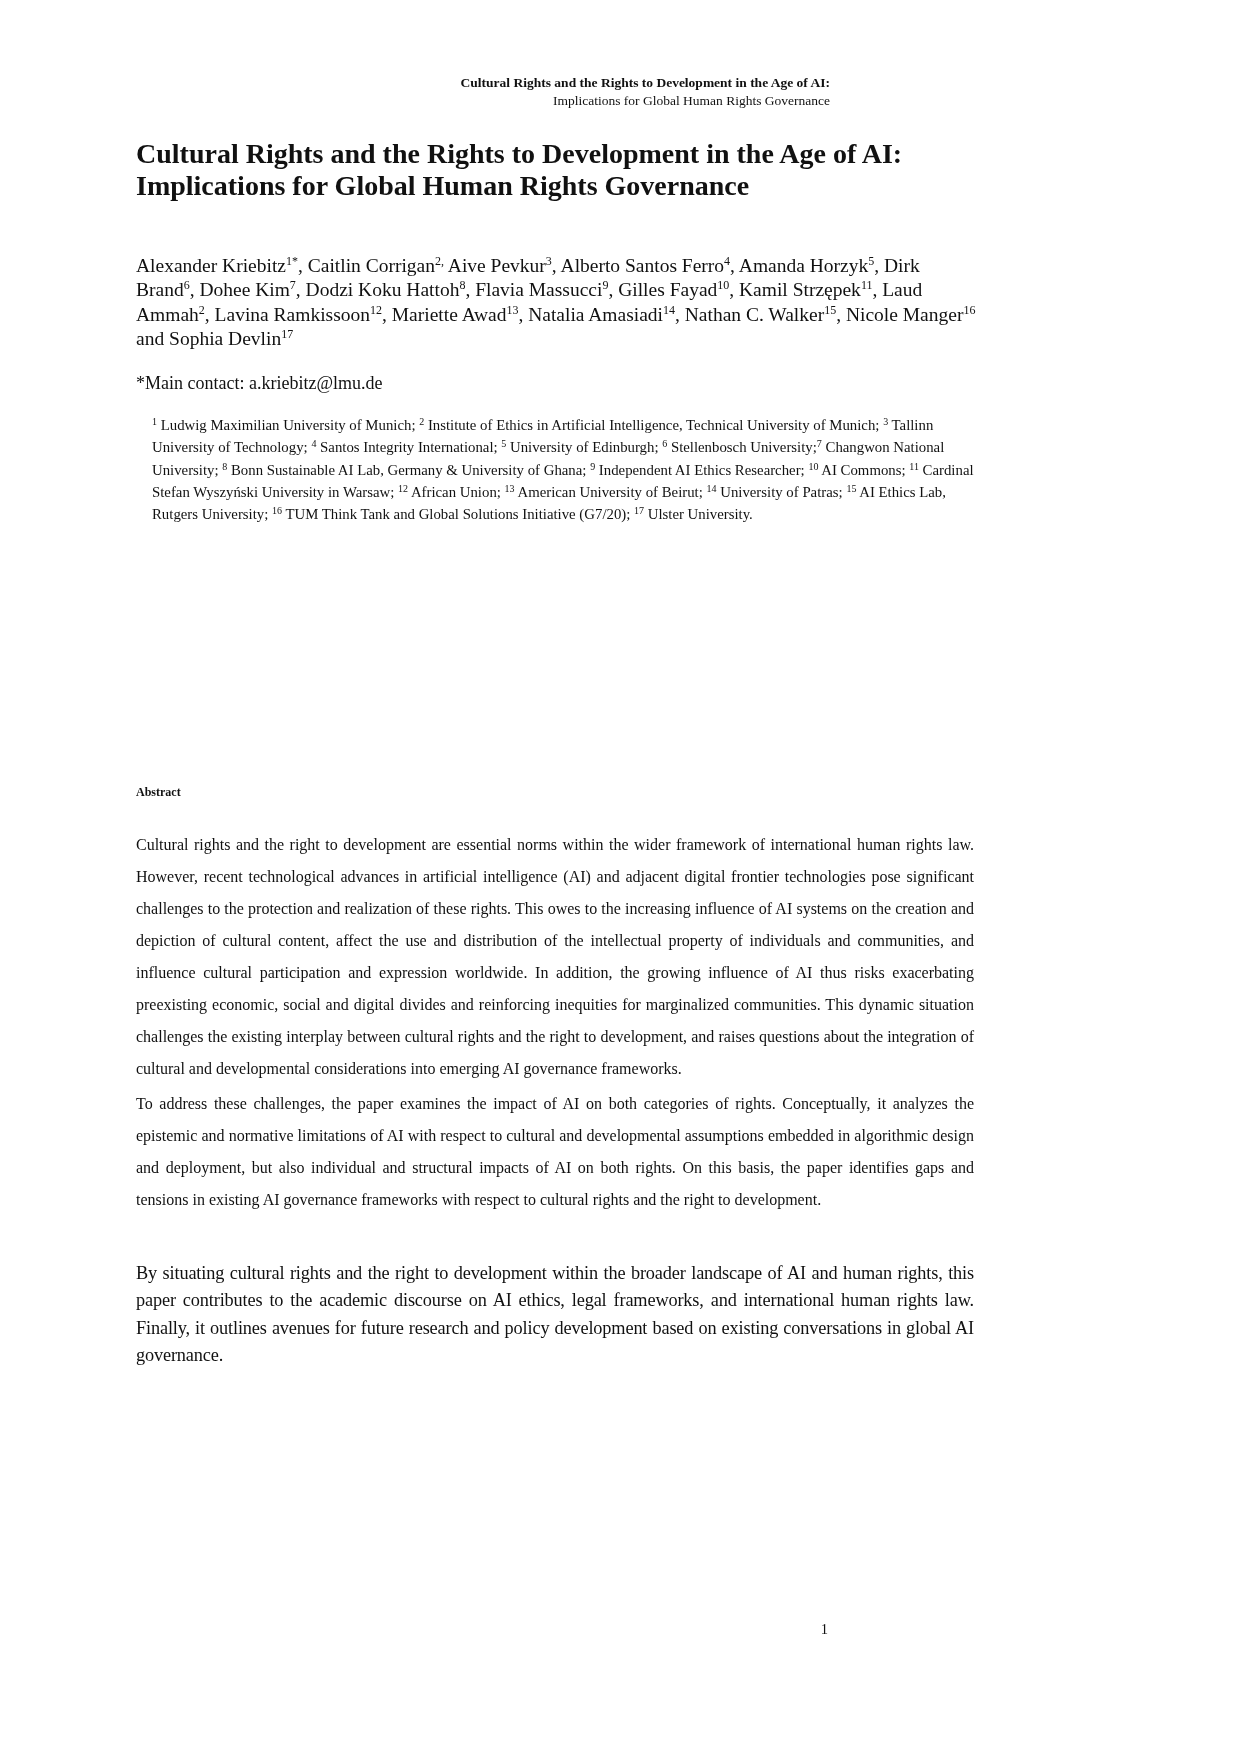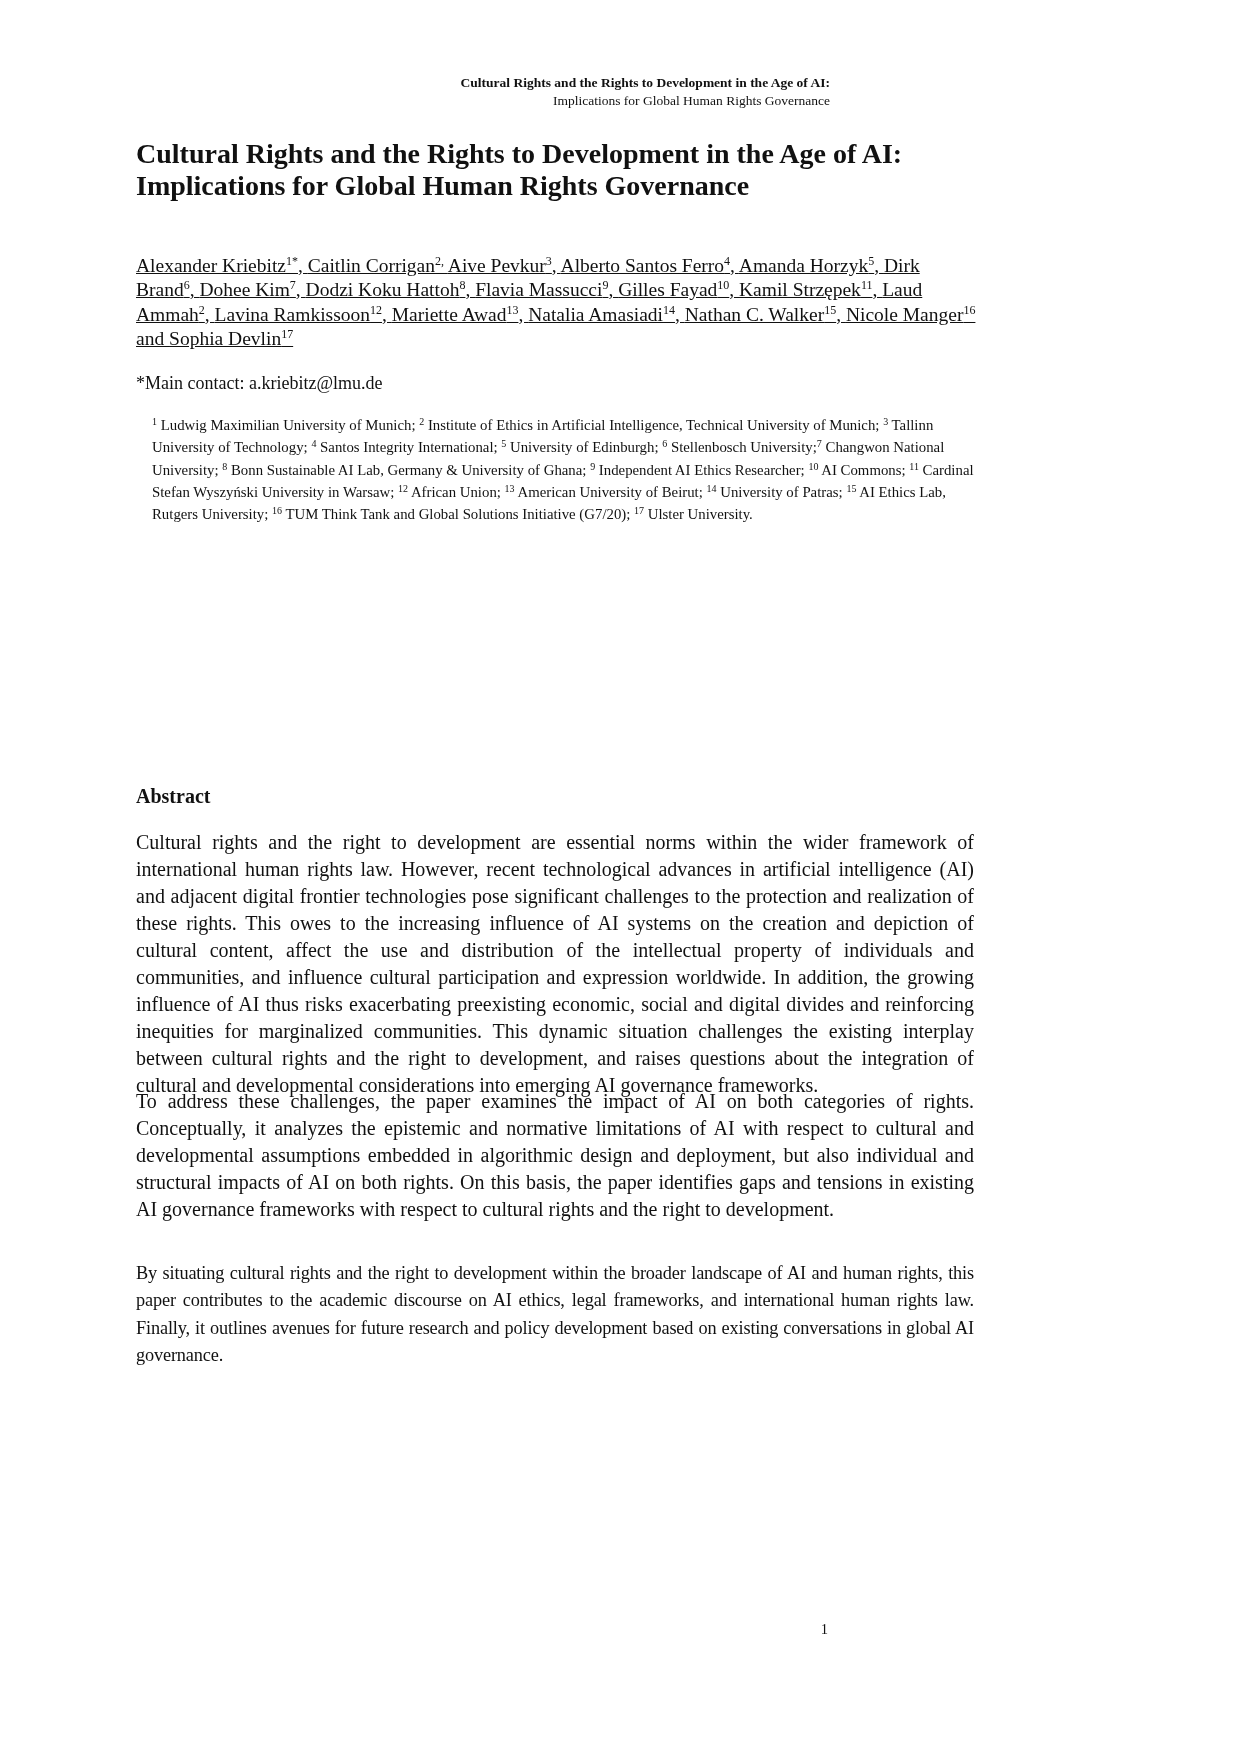--- a/index.html
+++ b/index.html
@@ -14,38 +14,38 @@
     }
     .running-header .rh-bold { font-weight: bold; display: block; }
     .running-header .rh-reg { display: block; }
     .title {
       position: absolute; left: 136px; top: 138px; width: 980px; margin: 0;
       font-size: 28px; font-weight: bold; line-height: 32px;
     }
     .title span { display: block; }
     .authors {
       position: absolute; left: 136px; top: 254px; width: 840px; margin: 0;
-      font-size: 19.5px; line-height: 24.3px; text-decoration: underline;
+      font-size: 19.5px; line-height: 24.3px;
     }
     .authors sup { font-size: 12px; line-height: 0; vertical-align: 7px; }
     .contact {
       position: absolute; left: 136px; top: 374px; font-size: 18px; line-height: 18px;
     }
     .affiliations {
       position: absolute; left: 152px; top: 414px; width: 840px; margin: 0;
       font-size: 14.8px; line-height: 22.3px;
     }
     .affiliations sup { font-size: 10px; line-height: 0; vertical-align: 5px; }
     .abstract-heading {
       position: absolute; left: 136px; top: 785px; margin: 0;
-      font-size: 20px; font-weight: bold;
+      font-size: 12px; font-weight: bold;
     }
     .abstract-para {
       position: absolute; left: 136px; width: 838px; margin: 0;
-      font-size: 20px; line-height: 27px; text-align: justify;
+      font-size: 16px; line-height: 32px; text-align: justify;
     }
     .p1 { top: 829px; }
     .p2 { top: 1088px; }
     .p3 { top: 1228px; line-height: 27.3px; font-size: 18.3px; letter-spacing: -0.15px; margin-top: 32px; }
     .keywords {
       position: absolute; left: 136px; top: 1363px; width: 838px; margin: 0;
       font-size: 18.3px; line-height: 27.3px; letter-spacing: -0.1px;
     }
     .keywords b { font-weight: bold; }
     .page-number {

